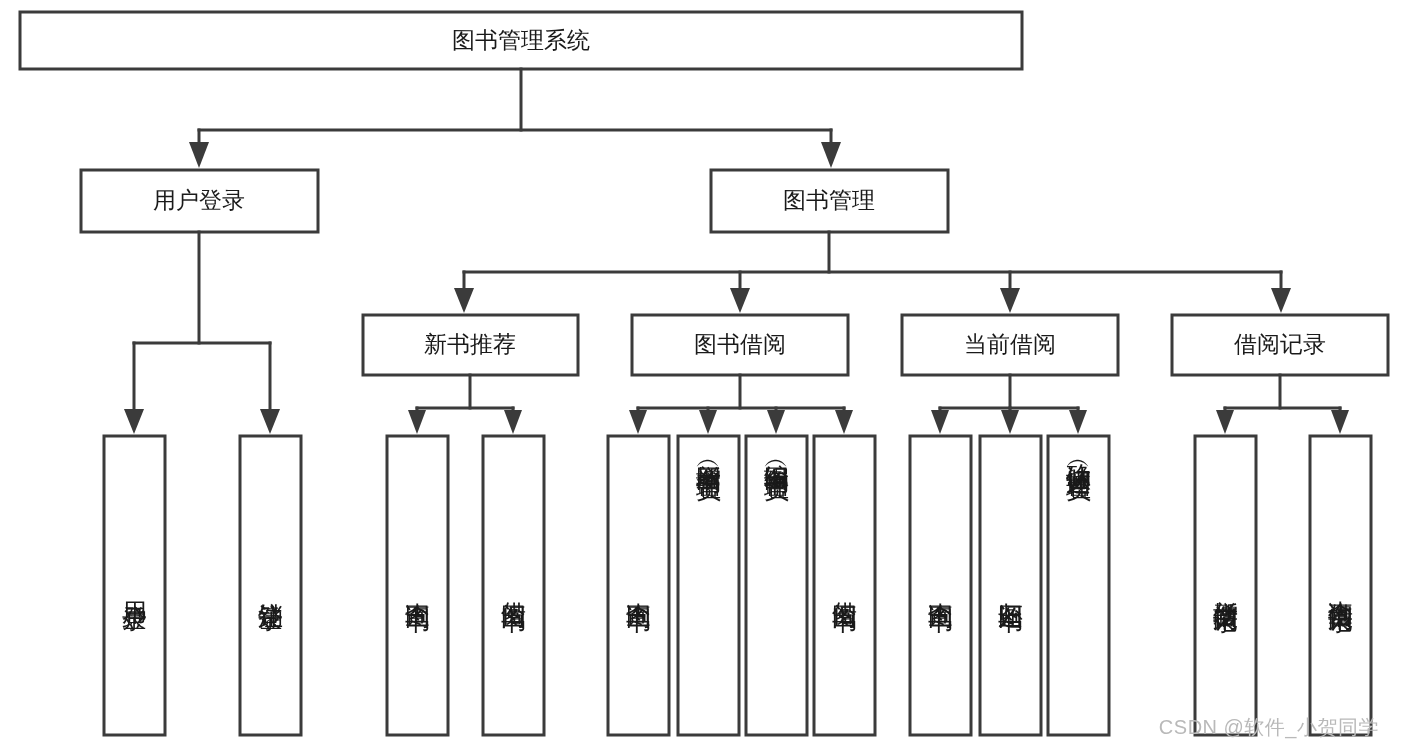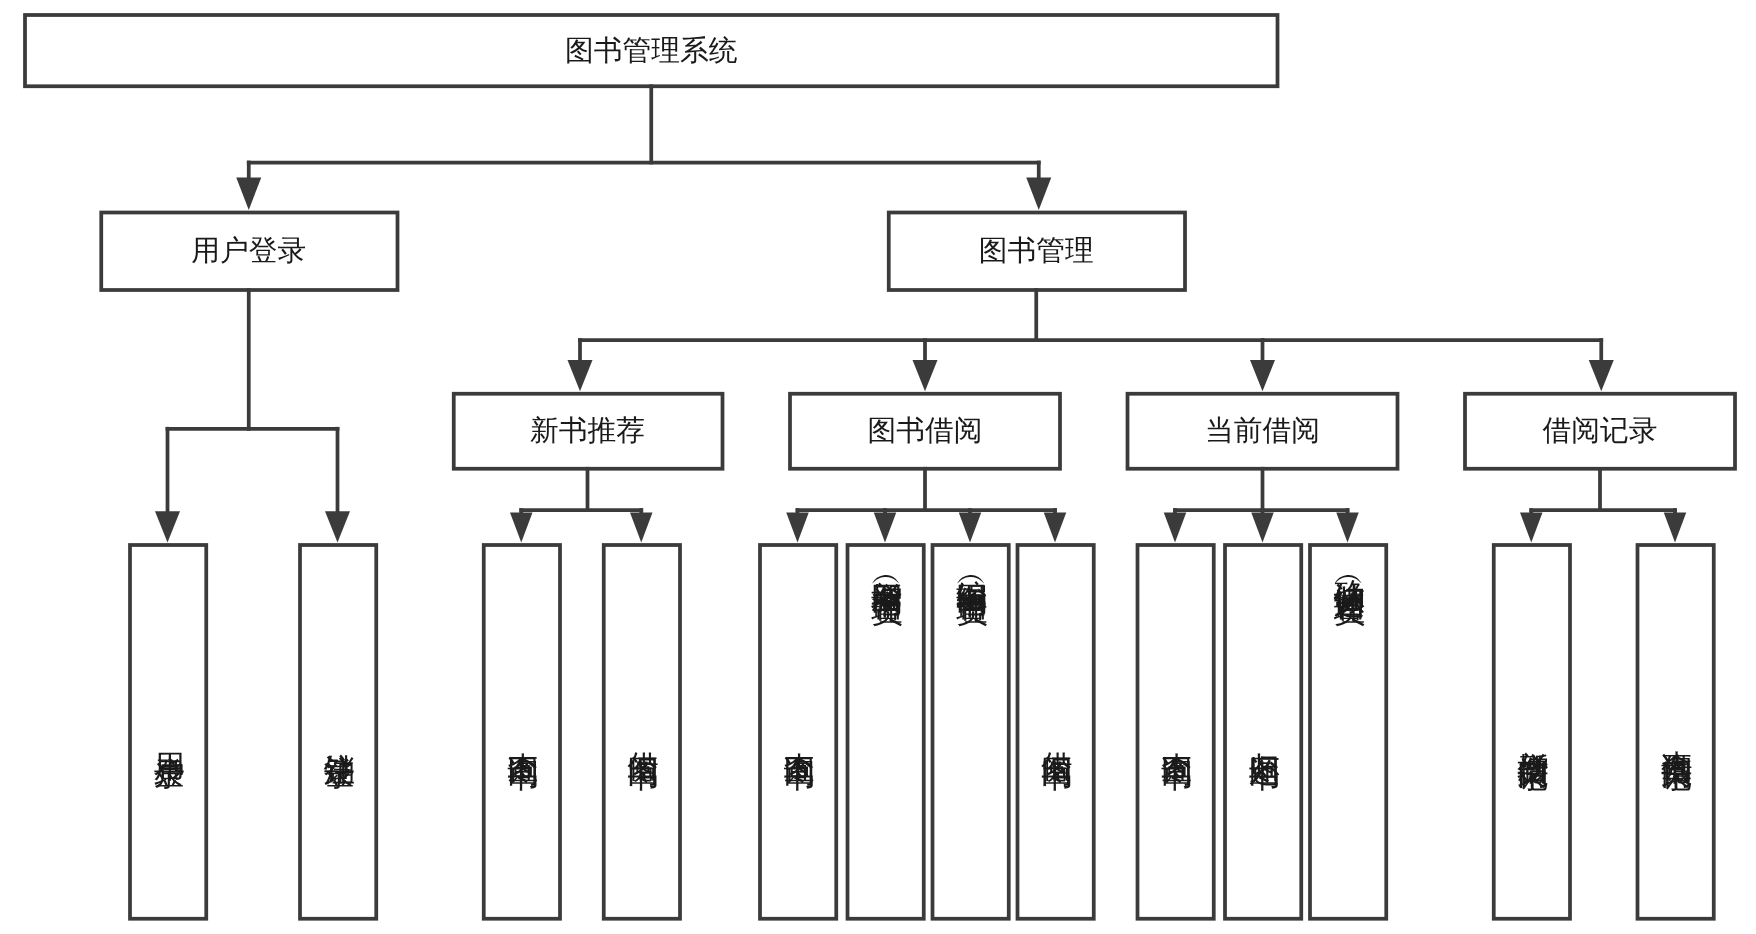--- a/index.html
+++ b/index.html
@@ -220,14 +220,15 @@
   <div class="leaf-label" style="left:746px; top:444px; width:61px; height:291px; justify-content:flex-start;">编辑图书（管理员）</div>
   <div class="leaf-label" style="left:814px; top:436px; width:61px; height:299px; justify-content:center;">借阅图书</div>
 
   <div class="leaf-label" style="left:910px; top:436px; width:61px; height:299px; justify-content:center;">查询图书</div>
   <div class="leaf-label" style="left:980px; top:436px; width:61px; height:299px; justify-content:center;">归还图书</div>
   <div class="leaf-label" style="left:1048px; top:444px; width:61px; height:291px; justify-content:flex-start;">确认归还（管理员）</div>
 
   <div class="leaf-label" style="left:1195px; top:436px; width:61px; height:299px; justify-content:center;">新增借阅记录</div>
   <div class="leaf-label" style="left:1310px; top:436px; width:61px; height:299px; justify-content:center;">查询借阅记录</div>
 
+  <div class="watermark">CSDN @软件_小贺同学</div>
 
 </div>
 
 </body></html>

